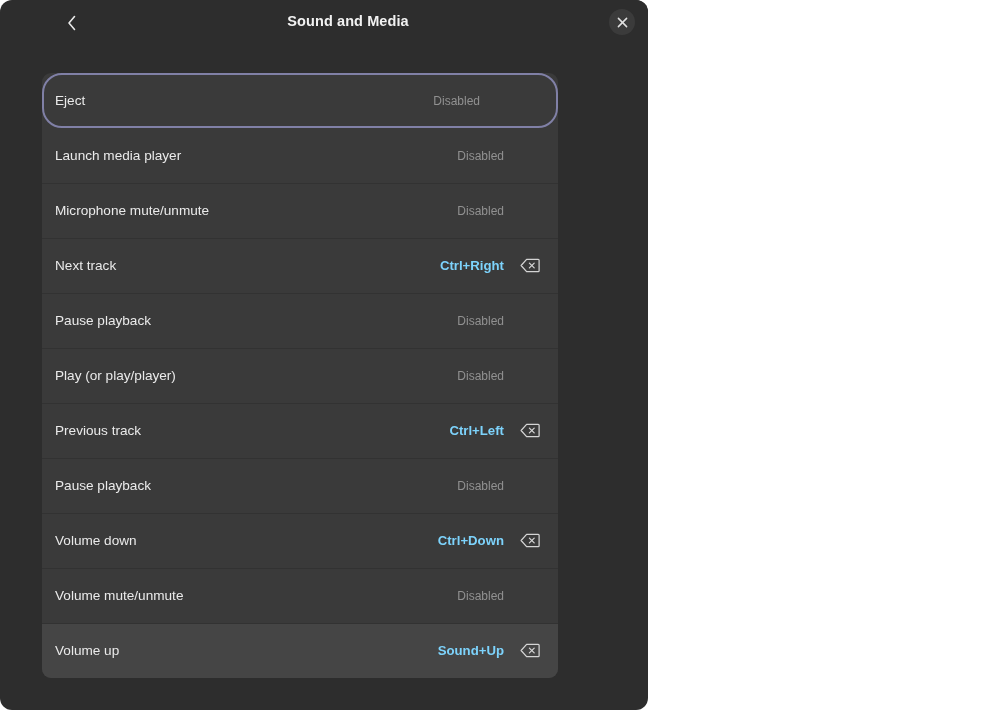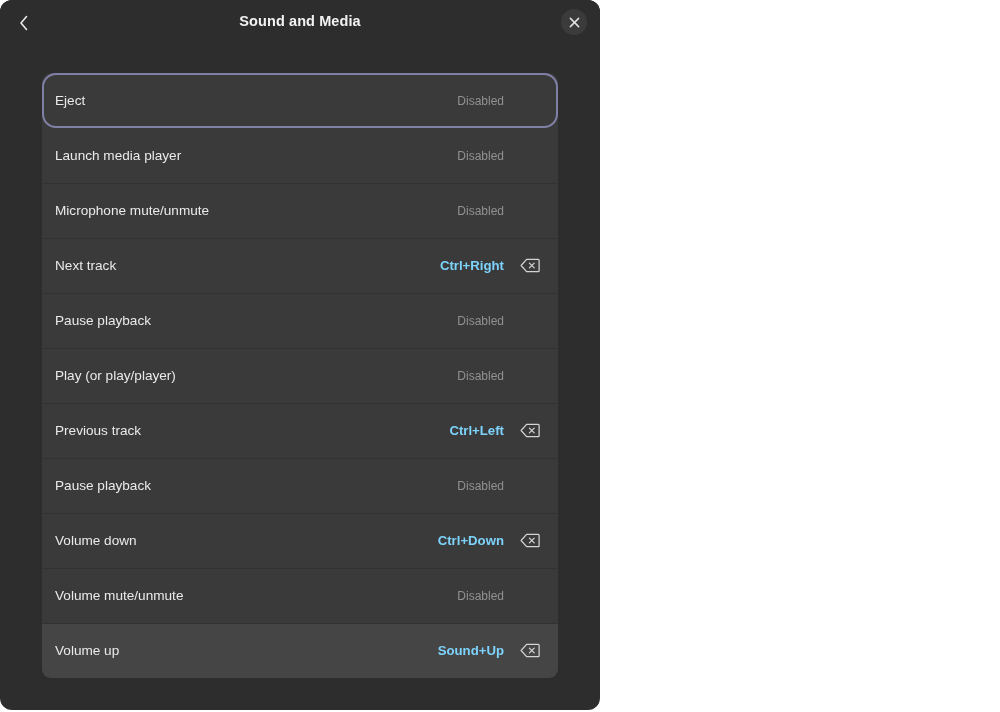--- a/index.html
+++ b/index.html
@@ -20,20 +20,21 @@
     left: 0;
     top: 0;
     width: 600px;
     height: 710px;
     background: #2d2d2d;
     border-top-left-radius: 12px;
     border-top-right-radius: 12px;
     border-bottom-left-radius: 12px;
     border-bottom-right-radius: 12px;
     overflow: hidden;
+    padding-left: 48px;
   }
 
   
   .headerbar {
     position: relative;
     height: 46px;
     background: #2d2d2d;
     display: flex;
     align-items: center;
   }
@@ -107,24 +108,25 @@
     right: 0;
     top: 0;
     height: 1px;
     background: #323232;
   }
   .row.hovered {
     background: #454545;
   }
   .row.focused {
     border: 2px solid #8080a6;
-    border-radius: 14px;
+    border-radius: 20px;
     height: 55px;
     padding: 0 15px 0 11px;
     z-index: 3;
+    gap: 24px;
   }
   .row.focused::before { display: none; }
   .row.focused + .row::before { display: none; }
 
   .row-label {
     flex: 1 1 auto;
     font-size: 13.6px;
     color: #eaeaea;
     white-space: nowrap;
   }

